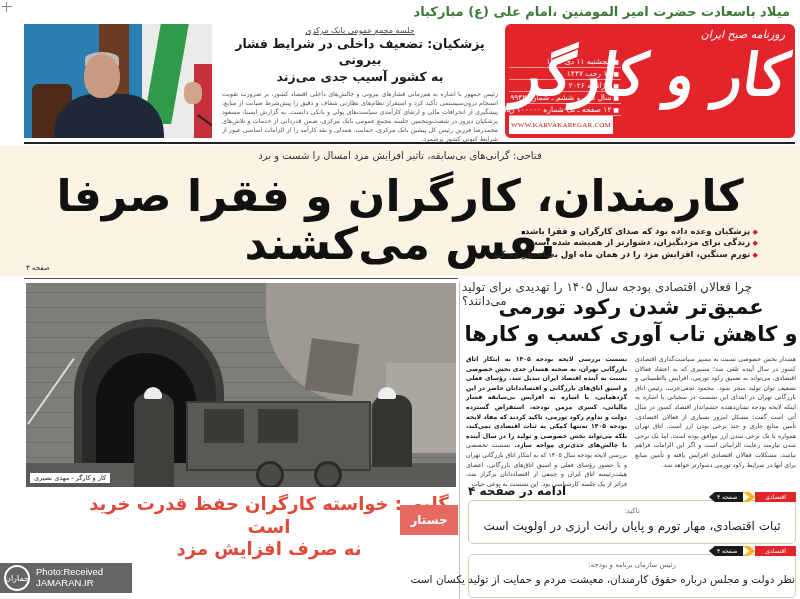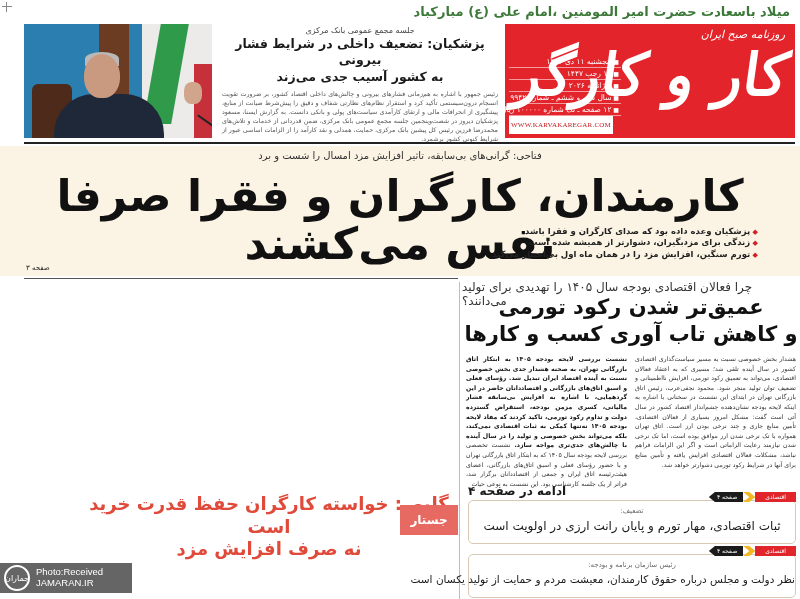--- a/index.html
+++ b/index.html
@@ -9,21 +9,21 @@
   
   .crop-mark { position: absolute; left: 2px; top: 2px; width: 10px; height: 10px; }
   .crop-mark::before, .crop-mark::after { content: ""; position: absolute; background: #888; }
   .crop-mark::before { left: 4px; top: 0; width: 1px; height: 10px; }
   .crop-mark::after { left: 0; top: 4px; width: 10px; height: 1px; }
 
   
   .top-greeting { position: absolute; right: 10px; top: 4px; width: 300px; text-align: right; direction: rtl;
     font-size: 13px; font-weight: bold; color: #3d7a3a; white-space: nowrap; }
 
-  .masthead { position: absolute; left: 505px; top: 24px; width: 290px; height: 114px; background: #e3242b; }
+  .masthead { position: absolute; left: 505px; top: 24px; width: 290px; height: 114px; background: #e3242b; border-radius: 6px; }
   .masthead-sub { position: absolute; right: 10px; top: 4px; color: #fff; font-size: 11px; font-style: italic; direction: rtl; font-family: "DejaVu Serif", serif; }
   .masthead-logo { position: absolute; right: 6px; top: 22px; color: #fff; font-size: 58px; font-weight: bold; direction: rtl;
     font-family: "DejaVu Serif", serif; letter-spacing: -2px; transform: skewX(-8deg); line-height: 1; }
   .masthead-info { position: absolute; left: 4px; top: 32px; width: 112px; direction: rtl; }
   .masthead-info .info-line { font-size: 7.5px; color: #fff; border-bottom: 1px solid rgba(255,255,255,0.55); padding: 1px 2px; text-align: right; white-space: nowrap; }
   .masthead-info .info-line::before { content: "■ "; font-size: 6px; }
   .masthead-url { position: absolute; left: 4px; bottom: 4px; width: 104px; background: #fff; color: #c21a1f; font-family: "Liberation Serif", serif;
     font-size: 7px; text-align: center; padding: 5px 0; letter-spacing: 0.2px; }
 
   .top-story { position: absolute; left: 24px; top: 24px; width: 476px; height: 114px; }
@@ -33,21 +33,21 @@
   .top-photo .flag-g { position: absolute; left: 128px; top: 0; width: 28px; height: 100px; background: #2f9a4a; transform: skewX(-10deg); }
   .top-photo .flag-r { position: absolute; left: 170px; top: 40px; width: 18px; height: 74px; background: #c5303a; }
   .top-photo .chair { position: absolute; left: 8px; top: 60px; width: 40px; height: 54px; background: #4e2a1a; border-radius: 6px 6px 0 0; }
   .top-photo .body { position: absolute; left: 30px; top: 70px; width: 110px; height: 50px; background: #1e2838; border-radius: 40px 40px 0 0; }
   .top-photo .head { position: absolute; left: 60px; top: 30px; width: 36px; height: 44px; background: #c99a80; border-radius: 50% 50% 45% 45%; }
   .top-photo .hair { position: absolute; left: 61px; top: 28px; width: 34px; height: 14px; background: #b9b9b9; border-radius: 50% 50% 0 0; }
   .top-photo .hand { position: absolute; left: 160px; top: 58px; width: 18px; height: 22px; background: #d0a58c; border-radius: 40%; }
   .top-photo .mic { position: absolute; left: 172px; top: 96px; width: 20px; height: 2px; background: #222; transform: rotate(35deg); }
 
   .top-text { position: absolute; left: 196px; top: 0; width: 280px; direction: rtl; text-align: center; }
-  .top-text .kicker { font-size: 8px; color: #444; margin-top: 2px; }
+  .top-text .kicker { font-size: 8px; color: #444; margin-top: 2px; text-decoration: underline; }
   .top-text .headline { font-size: 12.5px; font-weight: bold; line-height: 1.3; margin-top: 1px; }
   .top-text .body-text { font-size: 6.3px; color: #555; text-align: justify; line-height: 1.45; margin-top: 4px; padding: 0 2px; }
   .top-text .continue { font-size: 7px; font-weight: bold; text-align: right; margin-top: 2px; padding-right: 2px; }
 
   .rule-top { position: absolute; left: 24px; top: 142px; width: 771px; height: 2px; background: #222; }
 
   
   .main-band { position: absolute; left: 0; top: 146px; width: 800px; height: 130px; background: #fbf3e4; }
   .main-kicker { position: absolute; left: 0; top: 4px; width: 100%; text-align: center; direction: rtl; font-size: 10px; color: #333; }
   .main-headline { position: absolute; left: 0; top: 26px; width: 800px; text-align: center; direction: rtl; font-size: 44px; font-weight: bold;
@@ -161,20 +161,40 @@
   <div class="main-headline">کارمندان، کارگران و فقرا صرفا نفس می‌کشند</div>
   <div class="main-bullets">
     <div class="bullet">پزشکیان وعده داده بود که صدای کارگران و فقرا باشد</div>
     <div class="bullet">زندگی برای مزدبگیران، دشوارتر از همیشه شده است</div>
     <div class="bullet">تورم سنگین، افزایش مزد را در همان ماه اول بی‌اعتبار می‌کند</div>
   </div>
   <div class="main-page-ref">صفحه ۳</div>
 </div>
 
 <div class="left-col">
+  <div class="mine-photo">
+    <div class="wall"></div>
+    <div class="hill"></div>
+    <div class="shed"></div>
+    <div class="arch"></div>
+    <div class="tunnel"></div>
+    <div class="panel"></div>
+    <div class="cable"></div>
+    <div class="ground"></div>
+    <div class="loco"></div>
+    <div class="loco-win1"></div>
+    <div class="loco-win2"></div>
+    <div class="wheel" style="left:230px;"></div>
+    <div class="wheel" style="left:288px;"></div>
+    <div class="worker1"></div>
+    <div class="helmet1"></div>
+    <div class="worker2"></div>
+    <div class="helmet2"></div>
+    <div class="photo-credit">کار و کارگر - مهدی نصیری</div>
+  </div>
   <div class="left-headline">
     <div>گلپور: خواسته کارگران حفظ قدرت خرید است</div>
     <div>نه صرف افزایش مزد</div>
   </div>
   <div class="jostar-badge">جستار</div>
 </div>
 
 <div class="col-divider"></div>
 
 <div class="right-col">
@@ -191,21 +211,21 @@
     <div class="col">هشدار بخش خصوصی نسبت به مسیر سیاست‌گذاری اقتصادی کشور در سال آینده تلقی شد؛ مسیری که به اعتقاد فعالان اقتصادی، می‌تواند به تعمیق رکود تورمی، افزایش نااطمینانی و تضعیف توان تولید منجر شود. محمود نجفی‌عرب، رئیس اتاق بازرگانی تهران در ابتدای این نشست در سخنانی با اشاره به اینکه لایحه بودجه نشان‌دهنده چشم‌انداز اقتصاد کشور در سال آتی است گفت: مشکل امروز بسیاری از فعالان اقتصادی، تأمین منابع جاری و چند نرخی بودن ارز است. اتاق تهران همواره با تک نرخی شدن ارز موافق بوده است، اما تک نرخی شدن نیازمند رعایت الزاماتی است و اگر این الزامات فراهم نباشد، مشکلات فعالان اقتصادی افزایش یافته و تأمین منابع برای آنها در شرایط رکود تورمی دشوارتر خواهد شد.</div>
   </div>
   <div class="rc-continue">ادامه در صفحه ۴</div>
 
   <div class="teaser teaser1">
     <div class="tag">
       <span class="page">صفحه ۴</span>
       <span class="chev"></span>
       <span class="section">اقتصادی</span>
     </div>
-    <div class="t-kicker">تضعیف:</div>
+    <div class="t-kicker">تاکید:</div>
     <div class="t-title">ثبات اقتصادی، مهار تورم و پایان رانت ارزی در اولویت است</div>
   </div>
 
   <div class="teaser teaser2">
     <div class="tag">
       <span class="page">صفحه ۴</span>
       <span class="chev"></span>
       <span class="section">اقتصادی</span>
     </div>
     <div class="t-kicker">رئیس سازمان برنامه و بودجه:</div>

